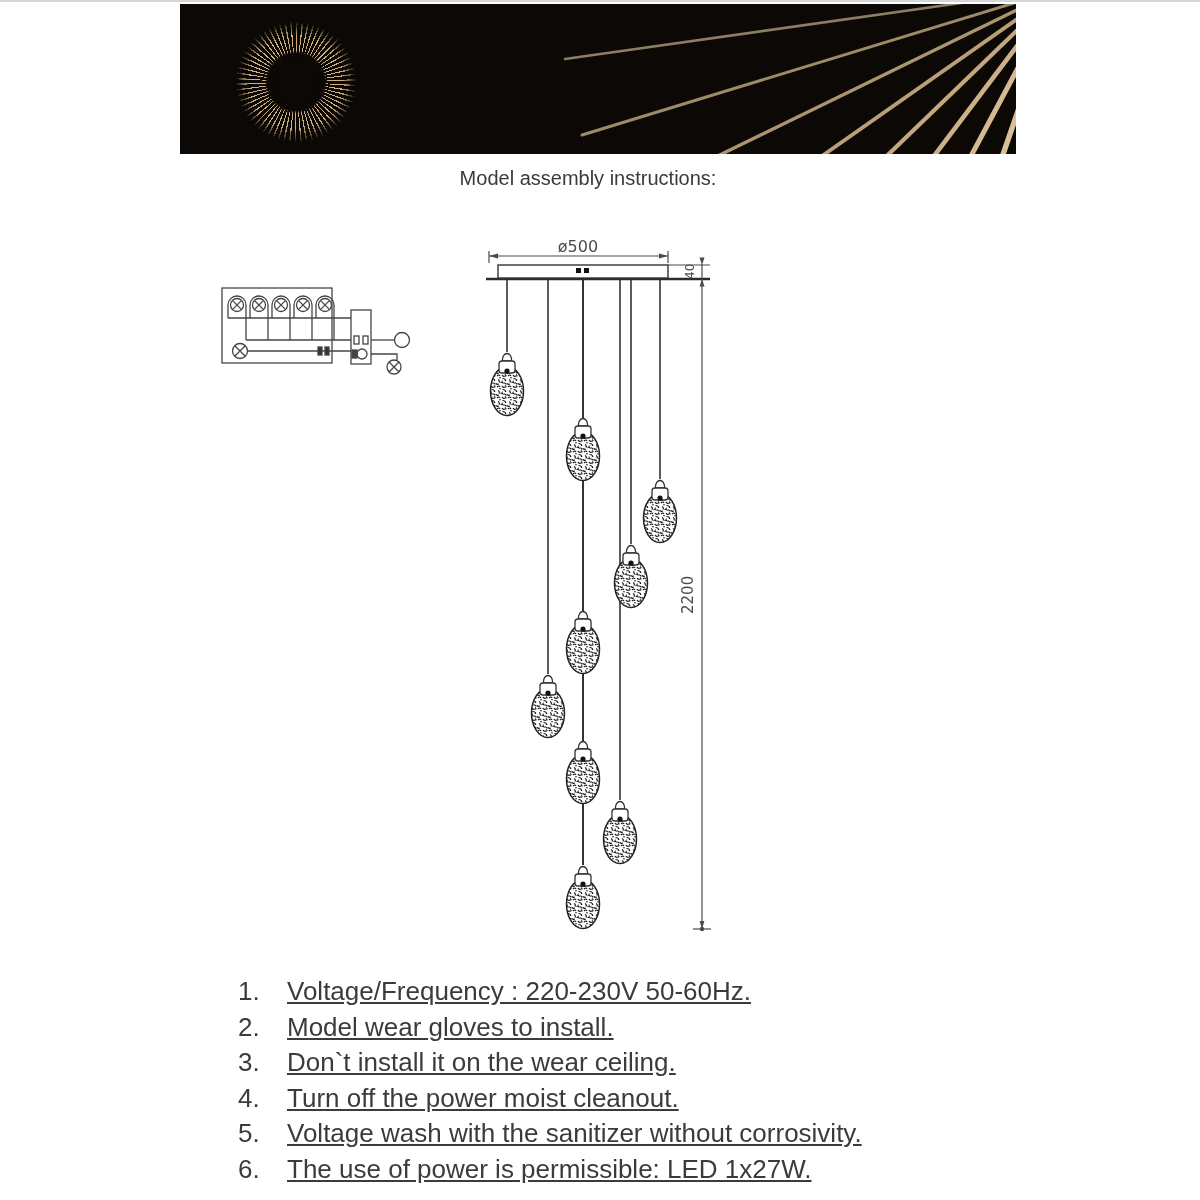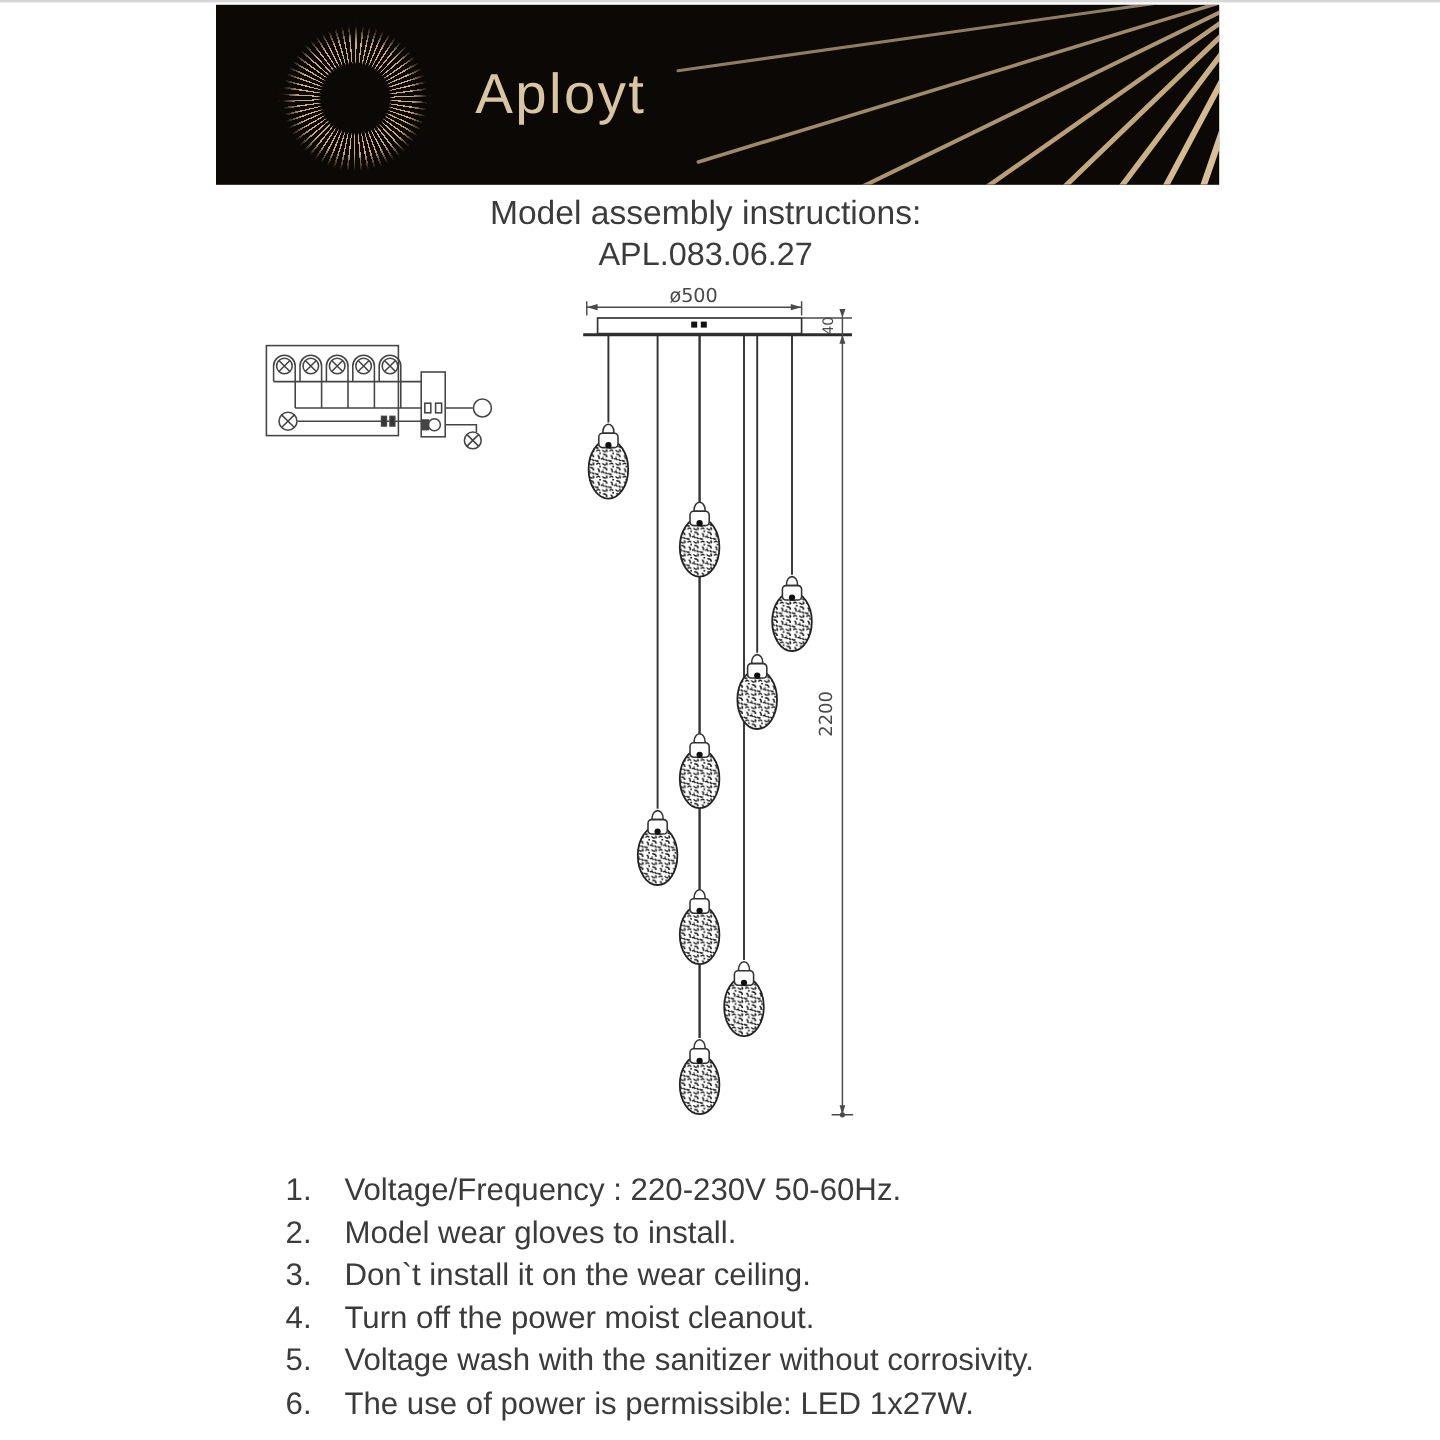--- a/index.html
+++ b/index.html
@@ -24,60 +24,58 @@
     position:absolute;left:50%;top:50%;width:46px;height:46px;margin:-23px 0 0 -23px;
     border-radius:50%;background:#0b0805;
   }
   .brand{
     position:absolute;left:216px;top:46px;
     font-size:47px;letter-spacing:2px;color:#d8c6a2;font-weight:normal;
   }
   .corner-rays{position:absolute;left:0;top:0;width:836px;height:150px;}
   
   .title-block{position:absolute;left:0;top:158px;width:1176px;text-align:center;}
-  .title-main{font-size:28px;line-height:36px;color:#3b3b3b;}
+  .title-main{font-size:20px;line-height:36px;color:#3b3b3b;}
   .title-model{font-size:27px;line-height:32px;color:#3b3b3b;}
   
   .drawing{position:absolute;left:205px;top:230px;width:535px;height:730px;}
   
   .instructions{position:absolute;left:238px;top:972px;width:780px;}
   .instr-row{display:flex;font-size:26px;line-height:35.5px;color:#3b3b3b;}
   .instr-num{width:49px;flex:0 0 49px;}
-  .instr-text{flex:1;}
+  .instr-text{flex:1;text-decoration:underline;}
 </style>
 </head>
 <body>
 
 <div class="page">
 
   <div class="banner">
     <div class="sunburst">
       <div class="sunburst-core"></div>
     </div>
-    <div class="brand">Aployt</div>
     <svg class="corner-rays" viewBox="0 0 836 150">
       <g stroke-linecap="round" fill="none">
         <line x1="880" y1="-15" x2="385" y2="55" stroke="#8d7d63" stroke-width="2.6"></line>
         <line x1="880" y1="-15" x2="402" y2="131" stroke="#9d8a69" stroke-width="3"></line>
         <line x1="880" y1="-15" x2="431" y2="204" stroke="#ab9571" stroke-width="3.4"></line>
         <line x1="880" y1="-15" x2="471" y2="272" stroke="#b89f78" stroke-width="3.8"></line>
         <line x1="880" y1="-15" x2="520" y2="332" stroke="#c3a87e" stroke-width="4.2"></line>
         <line x1="880" y1="-15" x2="579" y2="384" stroke="#ccb187" stroke-width="4.6"></line>
         <line x1="880" y1="-15" x2="645" y2="426" stroke="#d4ba90" stroke-width="5"></line>
         <line x1="880" y1="-15" x2="717" y2="458" stroke="#dac09a" stroke-width="5.4"></line>
         <line x1="880" y1="-15" x2="793" y2="477" stroke="#dfc49d" stroke-width="5.8"></line>
         <line x1="880" y1="-15" x2="871" y2="485" stroke="#e2c79f" stroke-width="6"></line>
         <line x1="880" y1="-15" x2="900" y2="480" stroke="#e2c79f" stroke-width="6"></line>
       </g>
     </svg>
   </div>
 
   <div class="title-block">
     <div class="title-main">Model assembly instructions:</div>
-    <div class="title-model">APL.083.06.27</div>
   </div>
 
   <svg class="drawing" viewBox="205 230 535 730">
     <defs>
       <pattern id="crys" width="11" height="11" patternUnits="userSpaceOnUse">
         <rect width="11" height="11" fill="#ffffff"></rect>
         <path d="M1,2 q2,-2 3,0 M6,1 q1,2 3,1 M2,5.5 q2,1 1,3 M6.5,4.5 q3,0 3,2
                  M4.5,8.5 q2,-1 3,1 M8.5,8.5 q1,2 2,1 M0,9.5 q1,1 2,1 M9,0.5 q1.5,1 .5,2" stroke="#151515" stroke-width="1.15" fill="none"></path>
         <circle cx="4" cy="3.8" r="0.8" fill="#151515"></circle>
         <circle cx="9.6" cy="6.4" r="0.7" fill="#151515"></circle>

